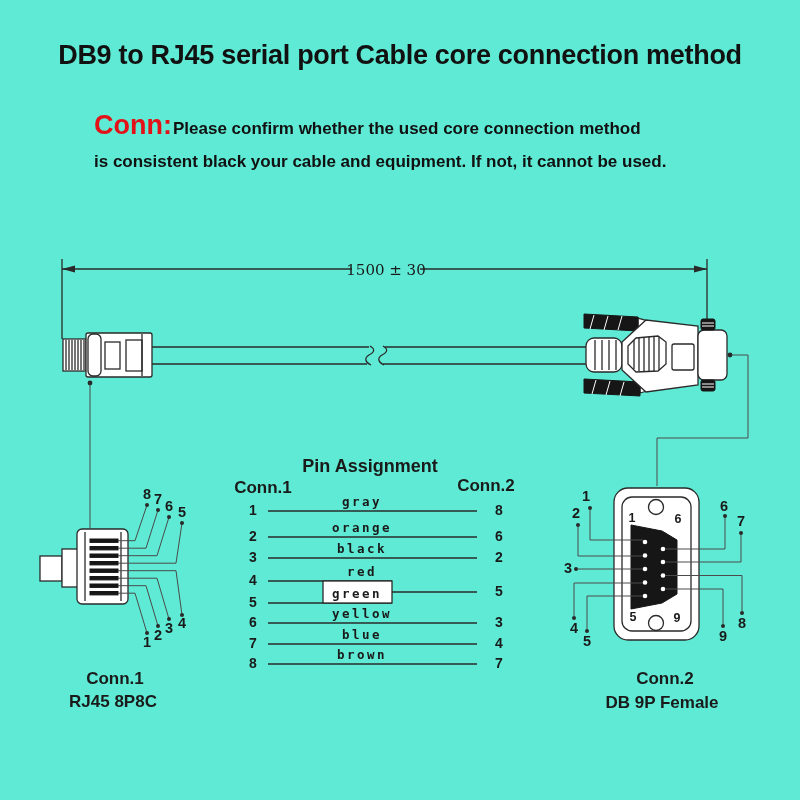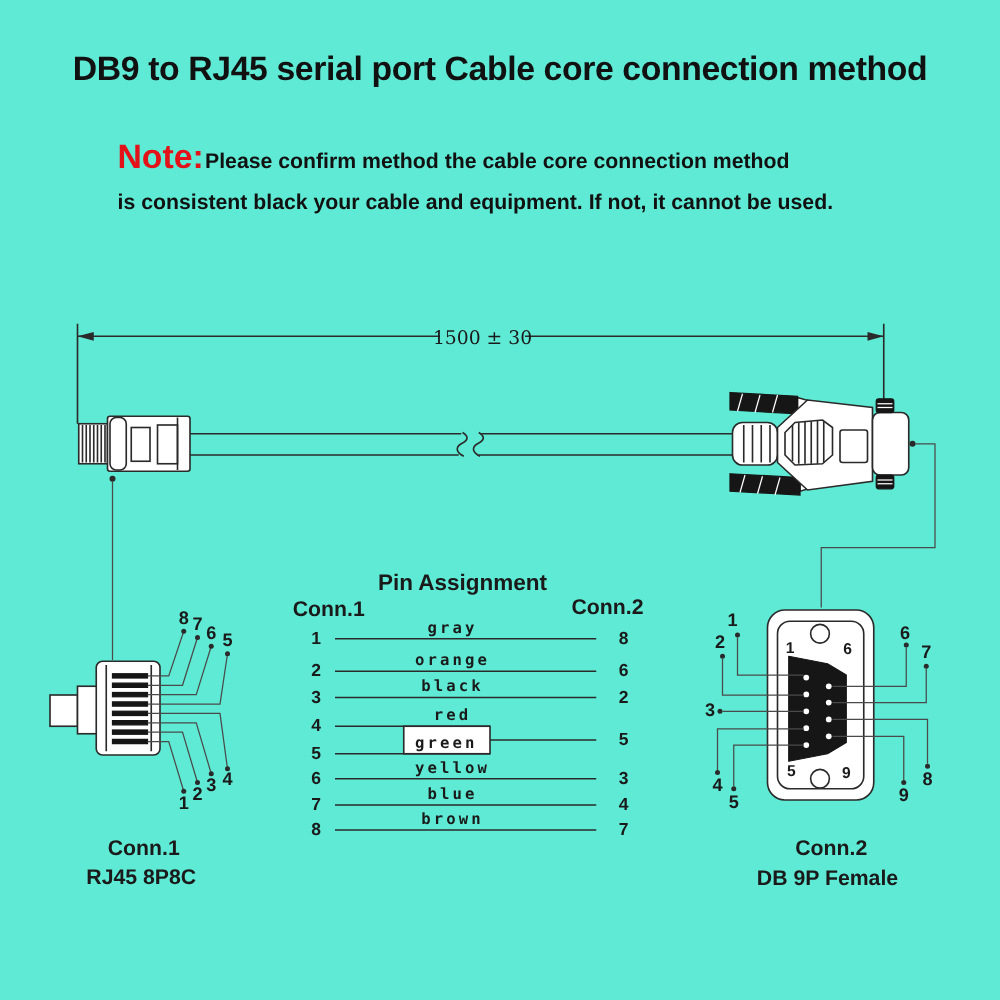--- a/index.html
+++ b/index.html
@@ -28,21 +28,21 @@
   .t-cap{font-size:17px;font-weight:bold;}
 </style>
 </head>
 <body>
 
 <div id="stage">
 
   <div class="page-title">DB9 to RJ45 serial port Cable core connection method</div>
 
   <div class="note">
-    <div class="note-row1"><span class="note-label">Note:</span><span>Please confirm method the cable core connection method</span></div>
+    <div class="note-row1"><span class="note-label">Conn:</span><span>Please confirm whether the used core connection method</span></div>
     <div class="note-row2">is consistent black your cable and equipment. If not, it cannot be used.</div>
   </div>
 
   <svg width="800" height="800" viewBox="0 0 800 800">
 
     <g>
       <line class="ln" x1="62" y1="269" x2="352" y2="269"></line>
       <line class="ln" x1="420" y1="269" x2="707" y2="269"></line>
       <polygon class="dot" points="62,269 75,265.5 75,272.5"></polygon>
       <polygon class="dot" points="707,269 694,265.5 694,272.5"></polygon>

